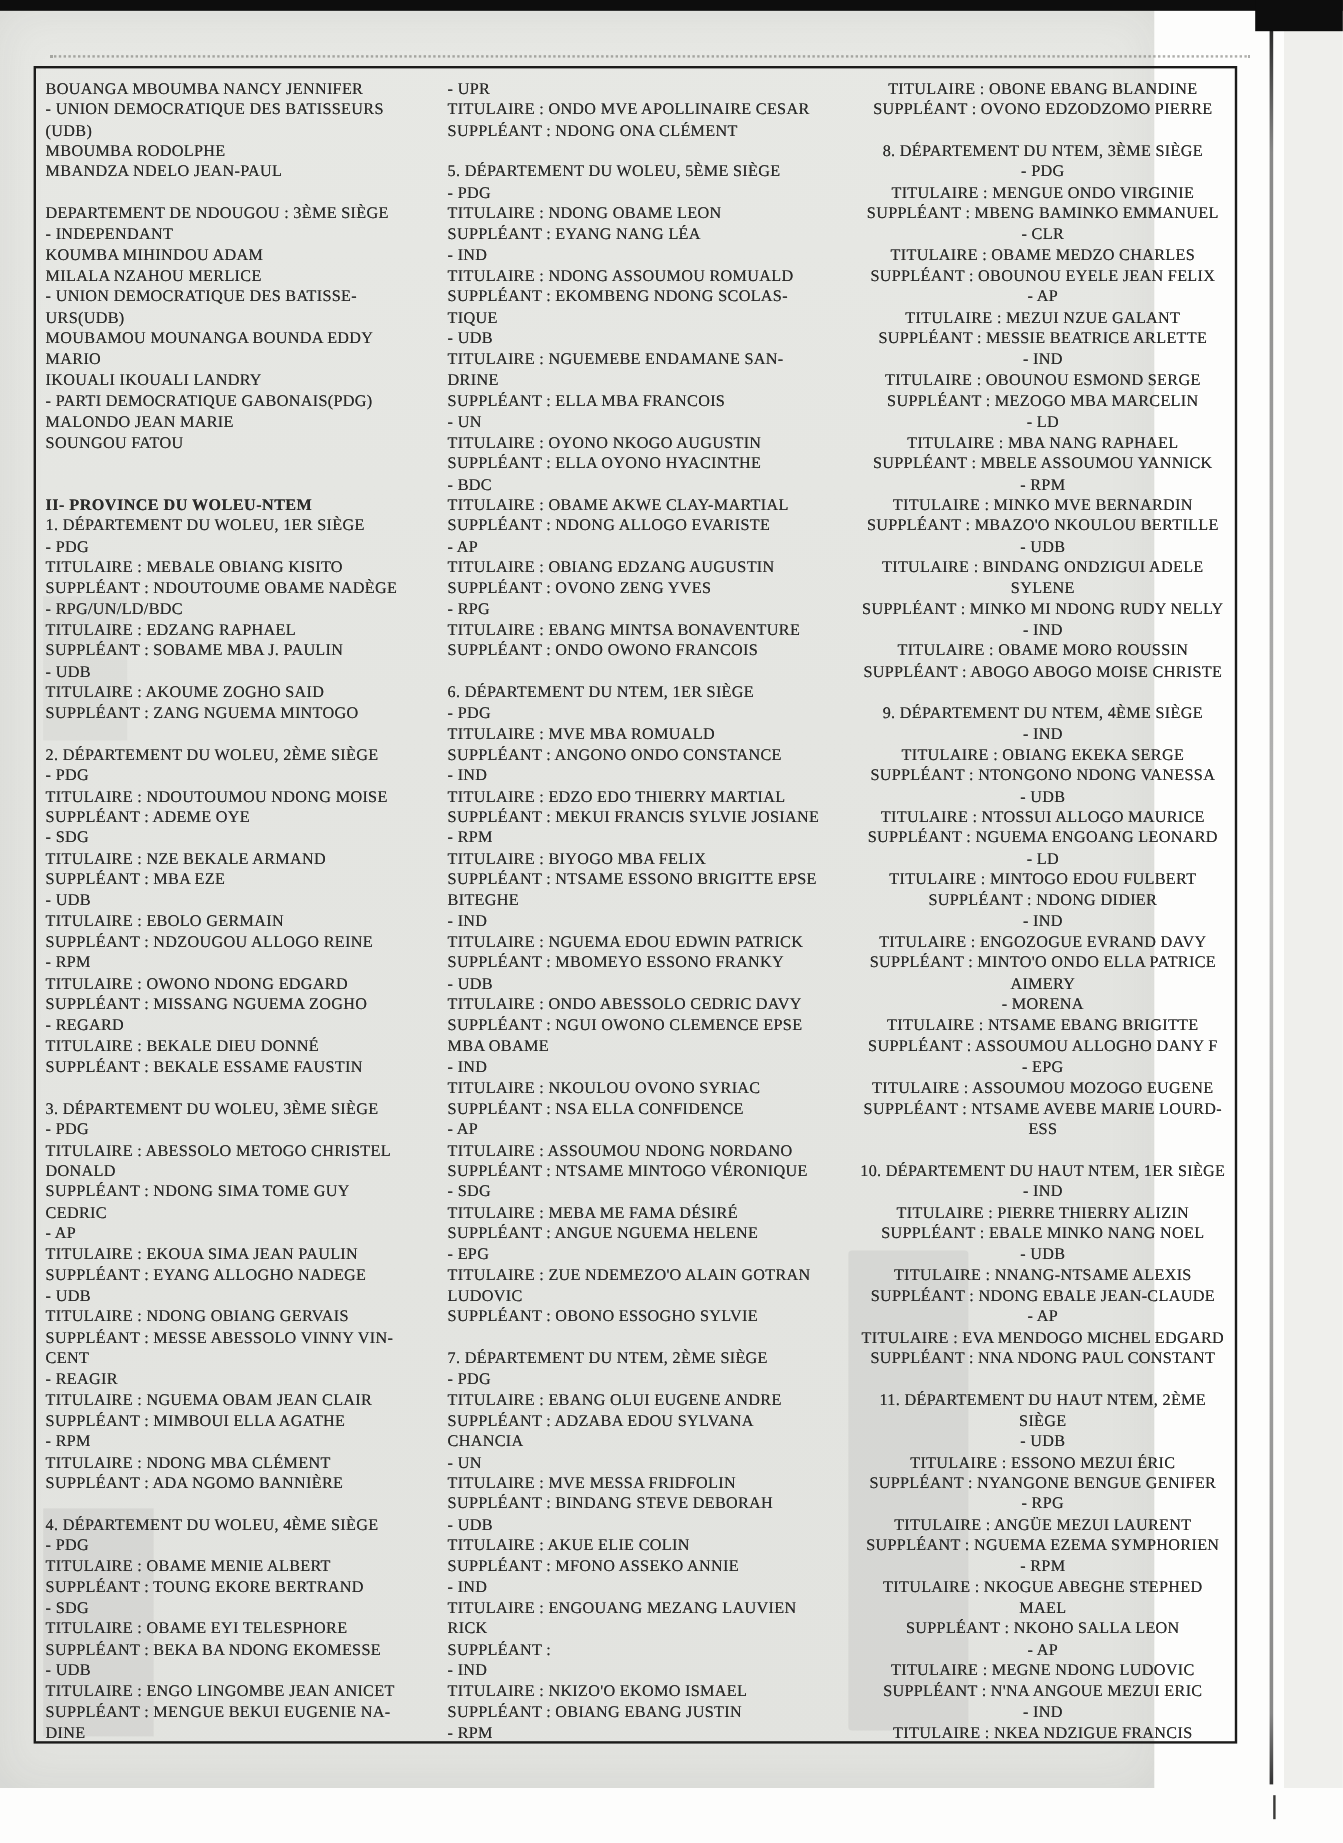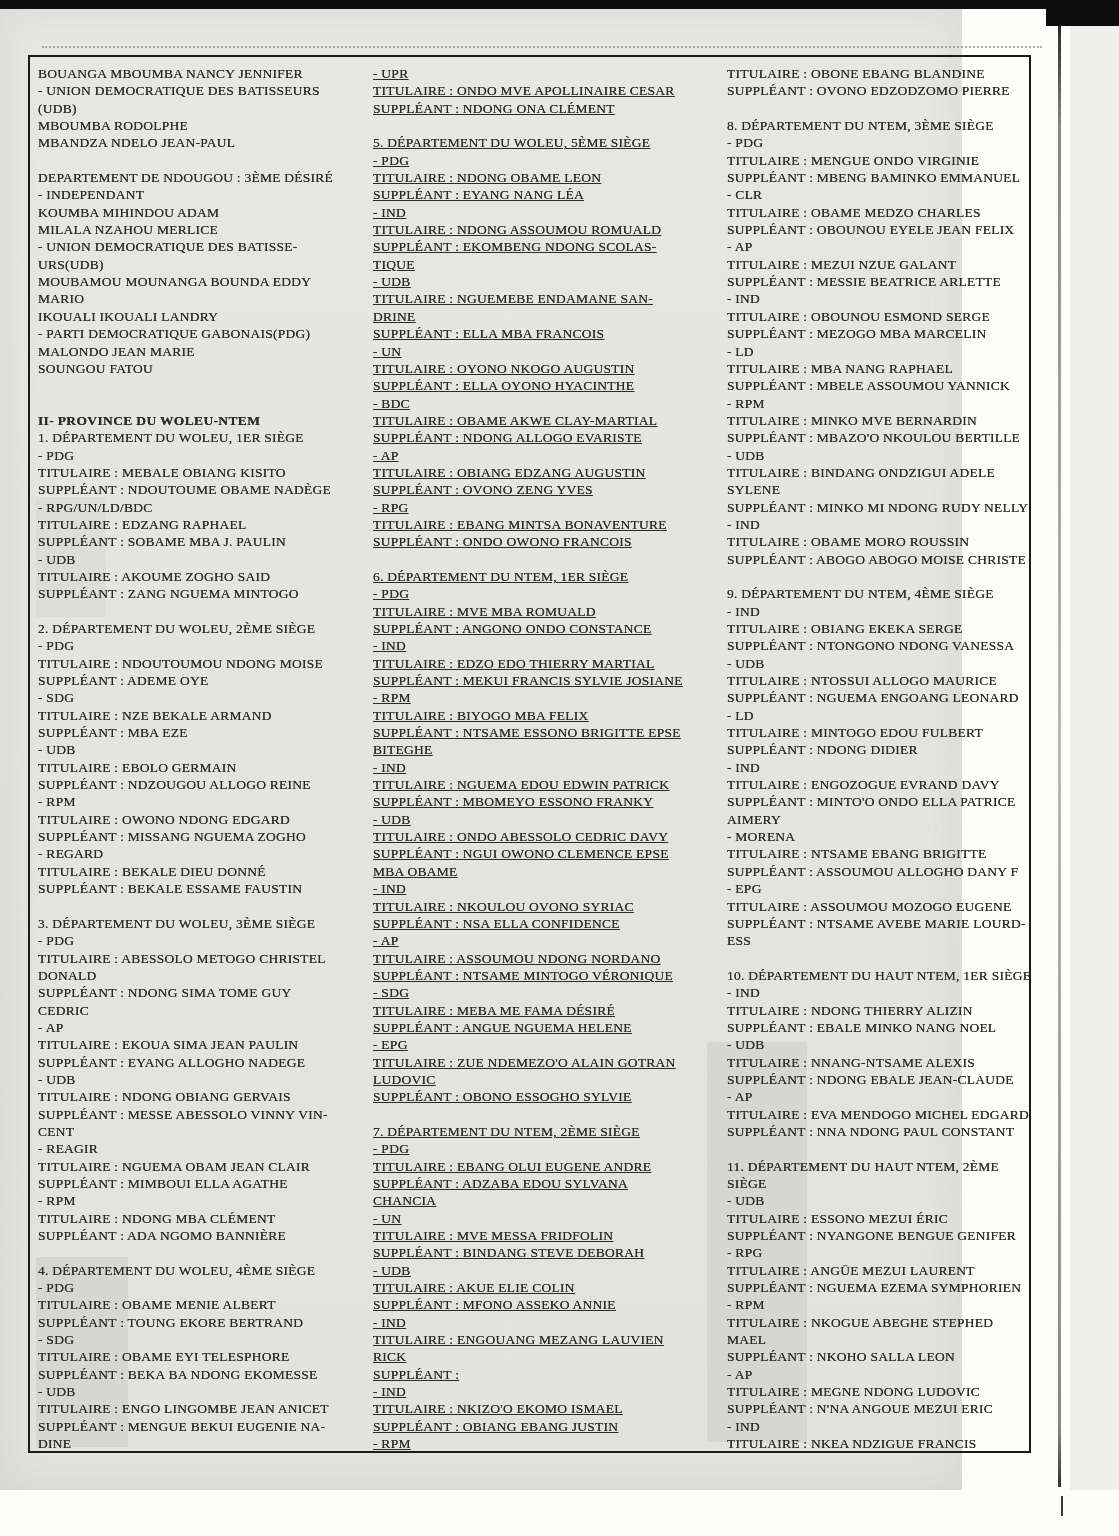--- a/index.html
+++ b/index.html
@@ -46,42 +46,42 @@
   .band-3{left:6px;top:440px;width:70px;height:120px;background:rgba(110,110,104,0.06);}
   .column{
     position:absolute;top:8px;
     color:#2b2b2a;
     font-size:13.5px;
     letter-spacing:0.25px;
     white-space:nowrap;
     text-shadow:0 0 0.45px rgba(45,45,42,0.85);
   }
   .col-0{left:8px;width:332px;}
-  .col-1{left:343px;width:330px;text-decoration:underline;}
-  .col-2{left:697px;width:322px;}
+  .col-1{left:343px;width:330px;}
+  .col-2{left:678px;width:322px;text-align:center;}
   .line{height:17.35px;line-height:17.35px;}
   .line.bold{font-weight:bold;letter-spacing:0.35px;}
 </style>
 </head>
 <body>
 
 <div class="paper">
   <div class="dotted-line"></div>
   <div class="content-box">
     <div class="shade-band band-1"></div>
     <div class="shade-band band-2"></div>
     <div class="shade-band band-3"></div>
     <div class="column col-0">
         <div class="line">BOUANGA MBOUMBA NANCY JENNIFER</div>
         <div class="line">- UNION DEMOCRATIQUE DES BATISSEURS</div>
         <div class="line">(UDB)</div>
         <div class="line">MBOUMBA RODOLPHE</div>
         <div class="line">MBANDZA NDELO JEAN-PAUL</div>
         <div class="line"></div>
-        <div class="line">DEPARTEMENT DE NDOUGOU : 3ÈME DÉSIRÉ</div>
+        <div class="line">DEPARTEMENT DE NDOUGOU : 3ÈME SIÈGE</div>
         <div class="line">- INDEPENDANT</div>
         <div class="line">KOUMBA MIHINDOU ADAM</div>
         <div class="line">MILALA NZAHOU MERLICE</div>
         <div class="line">- UNION DEMOCRATIQUE DES BATISSE-</div>
         <div class="line">URS(UDB)</div>
         <div class="line">MOUBAMOU MOUNANGA BOUNDA EDDY</div>
         <div class="line">MARIO</div>
         <div class="line">IKOUALI IKOUALI LANDRY</div>
         <div class="line">- PARTI DEMOCRATIQUE GABONAIS(PDG)</div>
         <div class="line">MALONDO JEAN MARIE</div>
@@ -279,21 +279,21 @@
         <div class="line">- MORENA</div>
         <div class="line">TITULAIRE : NTSAME EBANG BRIGITTE</div>
         <div class="line">SUPPLÉANT : ASSOUMOU ALLOGHO DANY F</div>
         <div class="line">- EPG</div>
         <div class="line">TITULAIRE : ASSOUMOU MOZOGO EUGENE</div>
         <div class="line">SUPPLÉANT : NTSAME AVEBE MARIE LOURD-</div>
         <div class="line">ESS</div>
         <div class="line"></div>
         <div class="line">10. DÉPARTEMENT DU HAUT NTEM, 1ER SIÈGE</div>
         <div class="line">- IND</div>
-        <div class="line">TITULAIRE : NDONG THIERRY ALIZIN</div>
+        <div class="line">TITULAIRE : PIERRE THIERRY ALIZIN</div>
         <div class="line">SUPPLÉANT : EBALE MINKO NANG NOEL</div>
         <div class="line">- UDB</div>
         <div class="line">TITULAIRE : NNANG-NTSAME ALEXIS</div>
         <div class="line">SUPPLÉANT : NDONG EBALE JEAN-CLAUDE</div>
         <div class="line">- AP</div>
         <div class="line">TITULAIRE : EVA MENDOGO MICHEL EDGARD</div>
         <div class="line">SUPPLÉANT : NNA NDONG PAUL CONSTANT</div>
         <div class="line"></div>
         <div class="line">11. DÉPARTEMENT DU HAUT NTEM, 2ÈME</div>
         <div class="line">SIÈGE</div>

